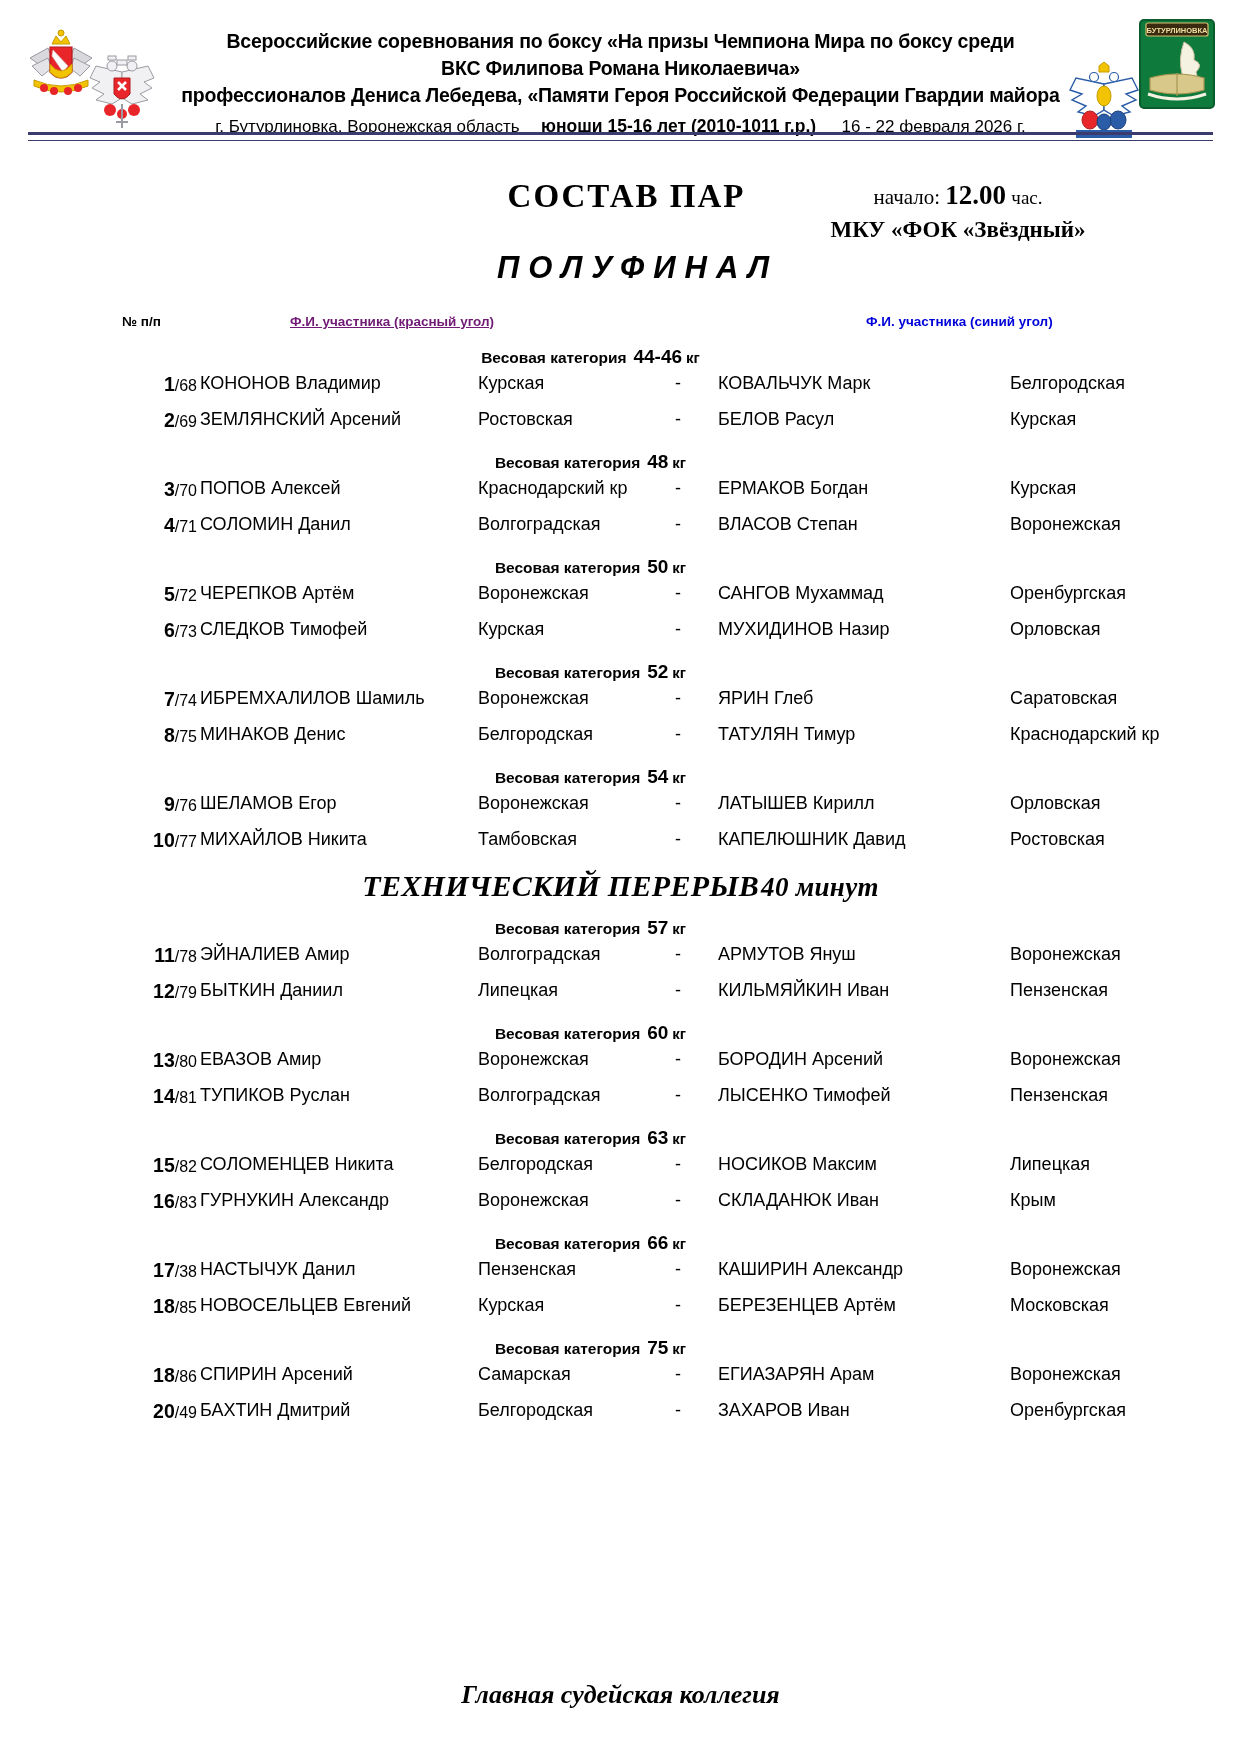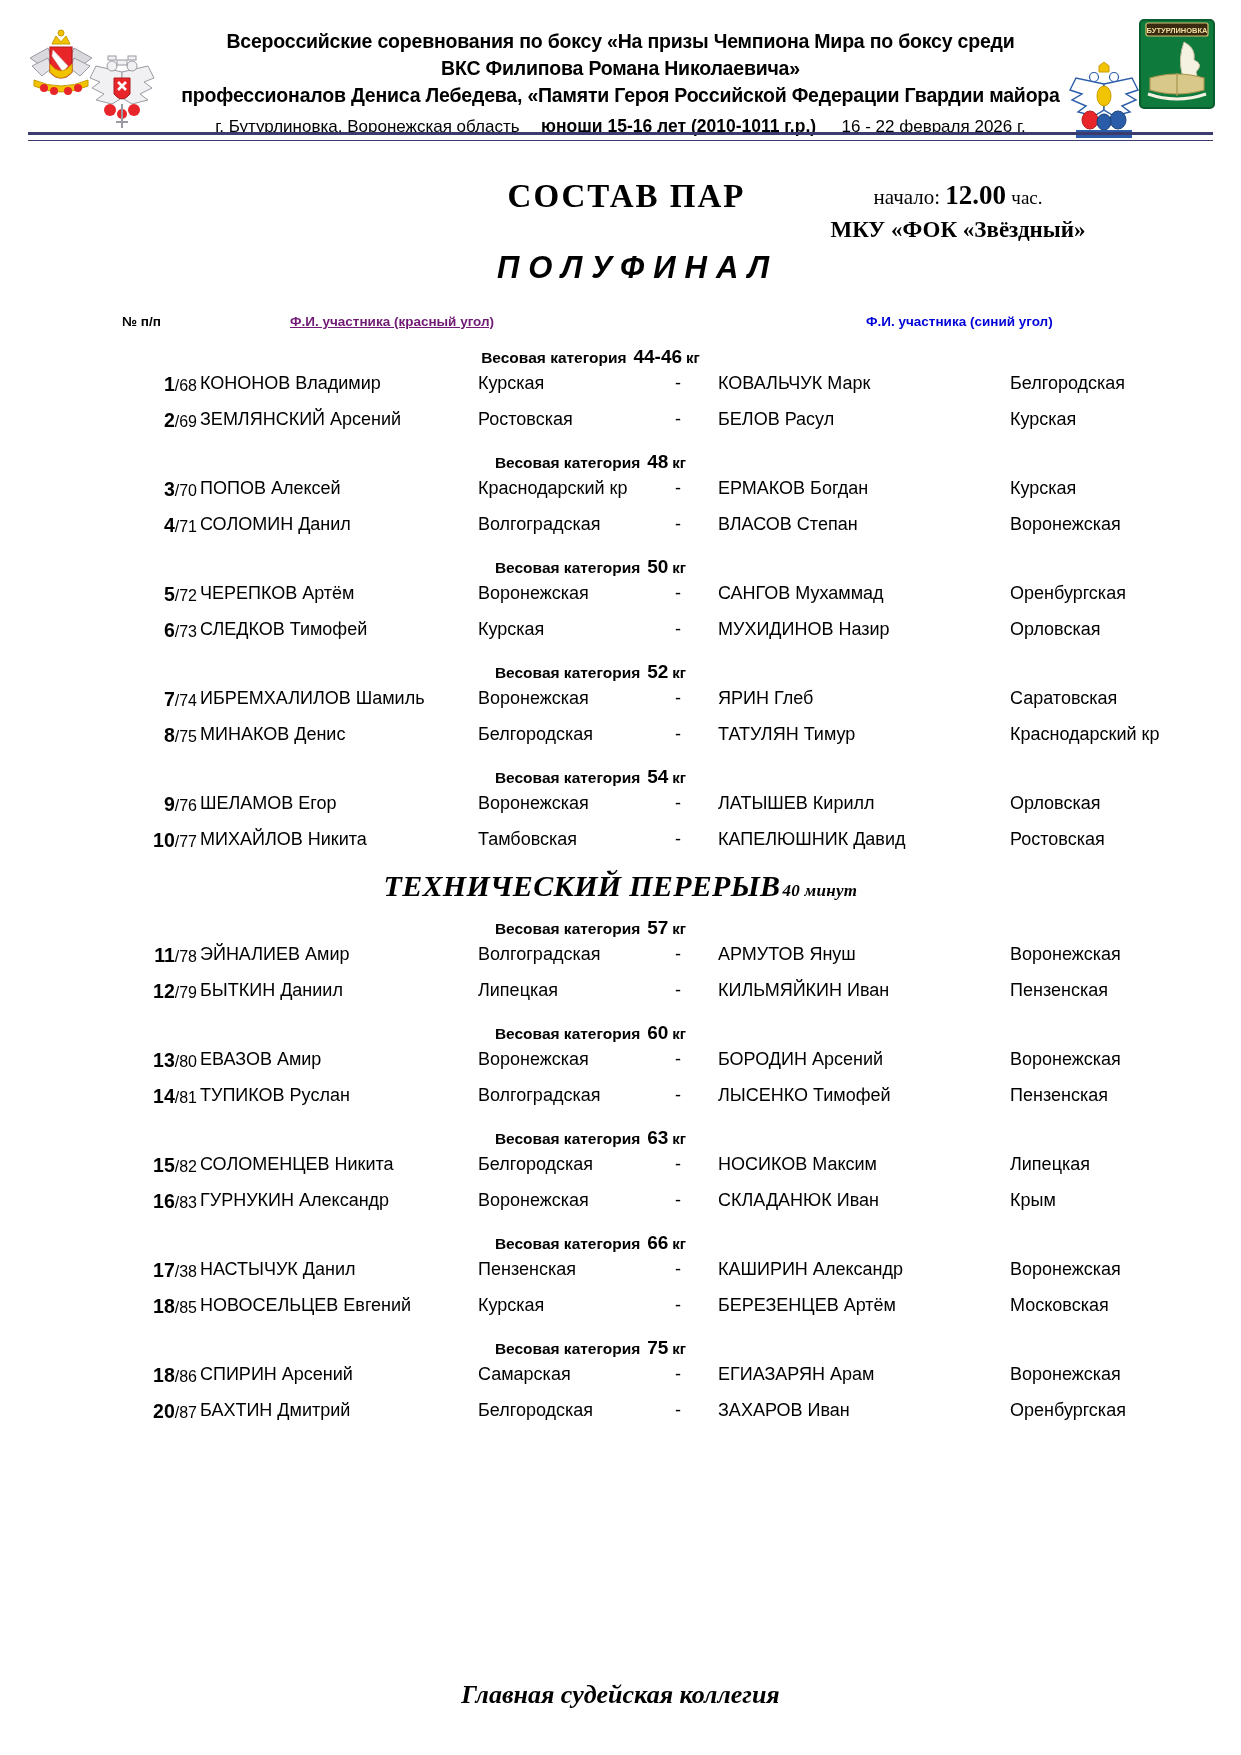--- a/index.html
+++ b/index.html
@@ -196,21 +196,21 @@
   .break-row {
     text-align: center;
     font-family: "Liberation Serif", serif;
     font-weight: bold;
     font-style: italic;
     font-size: 30px;
     padding: 4px 0 8px 0;
     letter-spacing: 0.3px;
   }
   .break-row .mins {
-    font-size: 17px;
+    font-size: 27px;
     margin-left: 2px;
   }
 
   
   .doc-footer {
     position: absolute;
     left: 0; right: 0;
     top: 1680px;
     text-align: center;
     font-family: "Liberation Serif", serif;
@@ -501,21 +501,21 @@
       <div class="weight-row"><span class="wlabel">Весовая категория</span><span class="wval">75</span><span class="wunit">кг</span></div>
       <div class="bout">
         <span class="b-no"><span class="n1">18</span><span class="n2">/86</span></span>
         <span class="b-red">СПИРИН Арсений</span>
         <span class="b-redreg">Самарская</span>
         <span class="b-dash">-</span>
         <span class="b-blue">ЕГИАЗАРЯН Арам</span>
         <span class="b-bluereg">Воронежская</span>
       </div>
       <div class="bout">
-        <span class="b-no"><span class="n1">20</span><span class="n2">/87</span></span>
+        <span class="b-no"><span class="n1">20</span><span class="n2">/49</span></span>
         <span class="b-red">БАХТИН Дмитрий</span>
         <span class="b-redreg">Белгородская</span>
         <span class="b-dash">-</span>
         <span class="b-blue">ЗАХАРОВ Иван</span>
         <span class="b-bluereg">Оренбургская</span>
       </div>
     </div>
 </div>
 
 <div class="doc-footer">Главная судейская коллегия</div>

